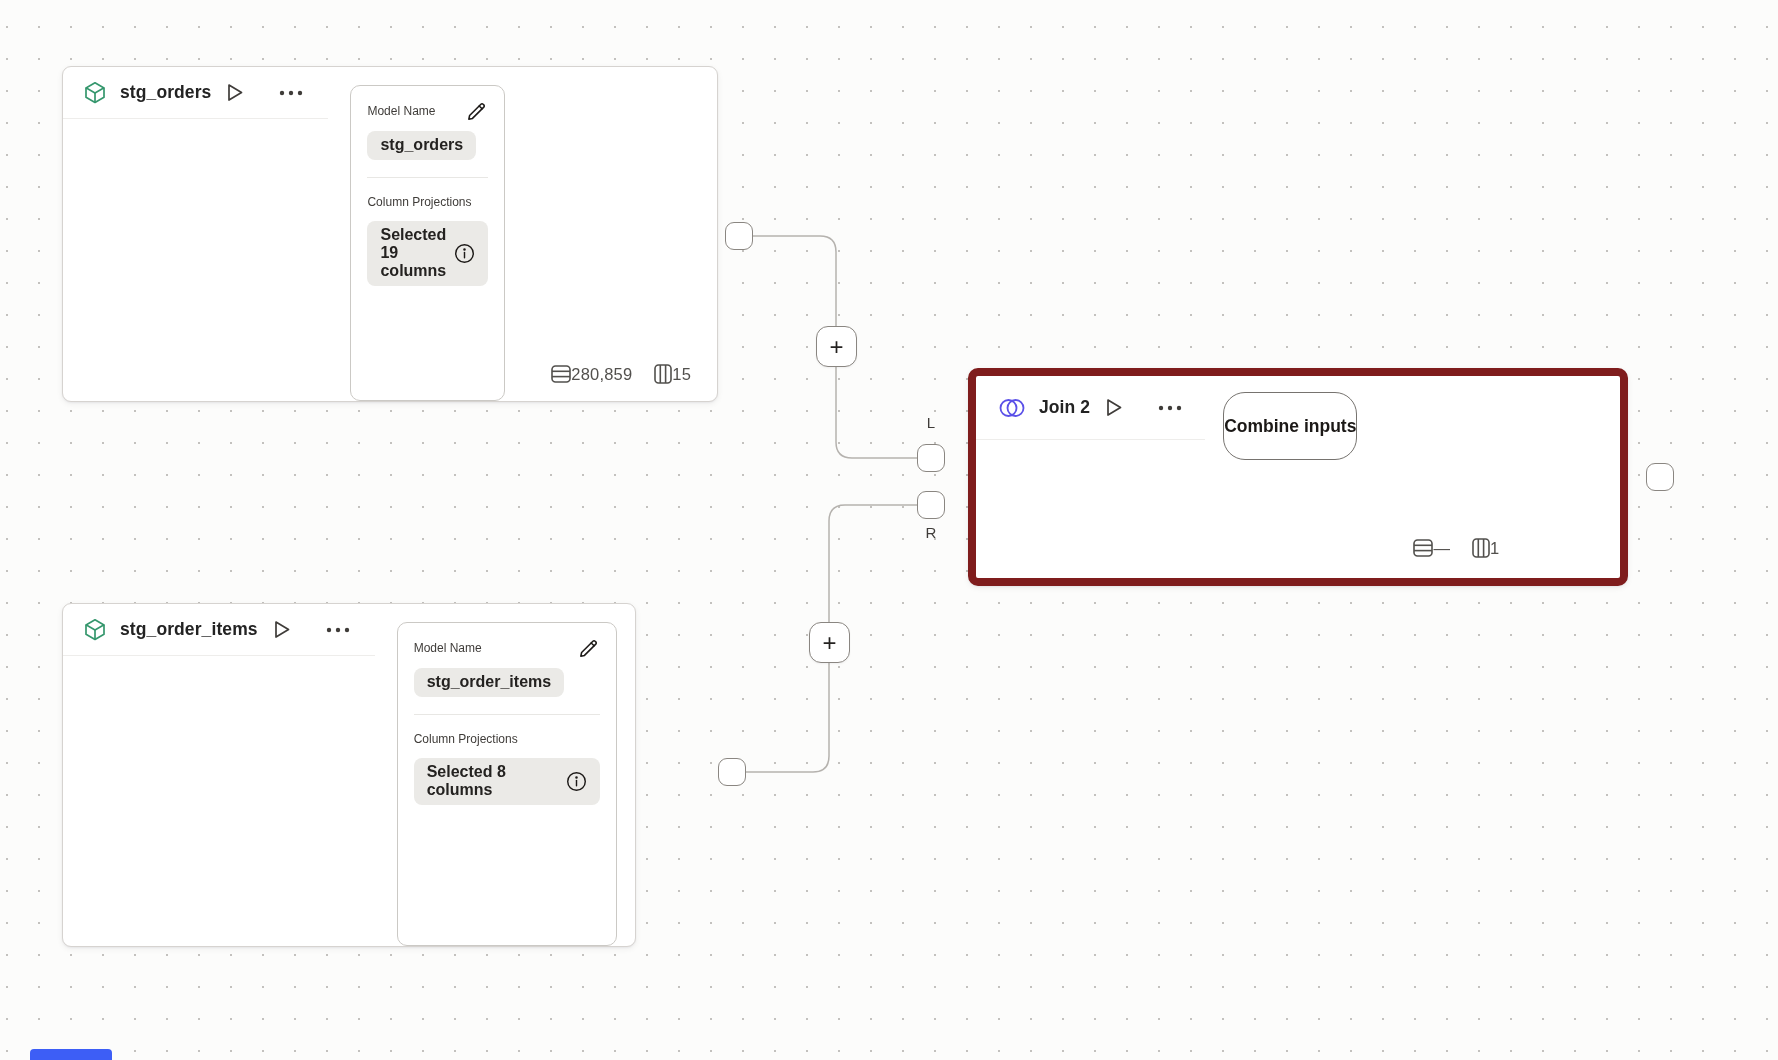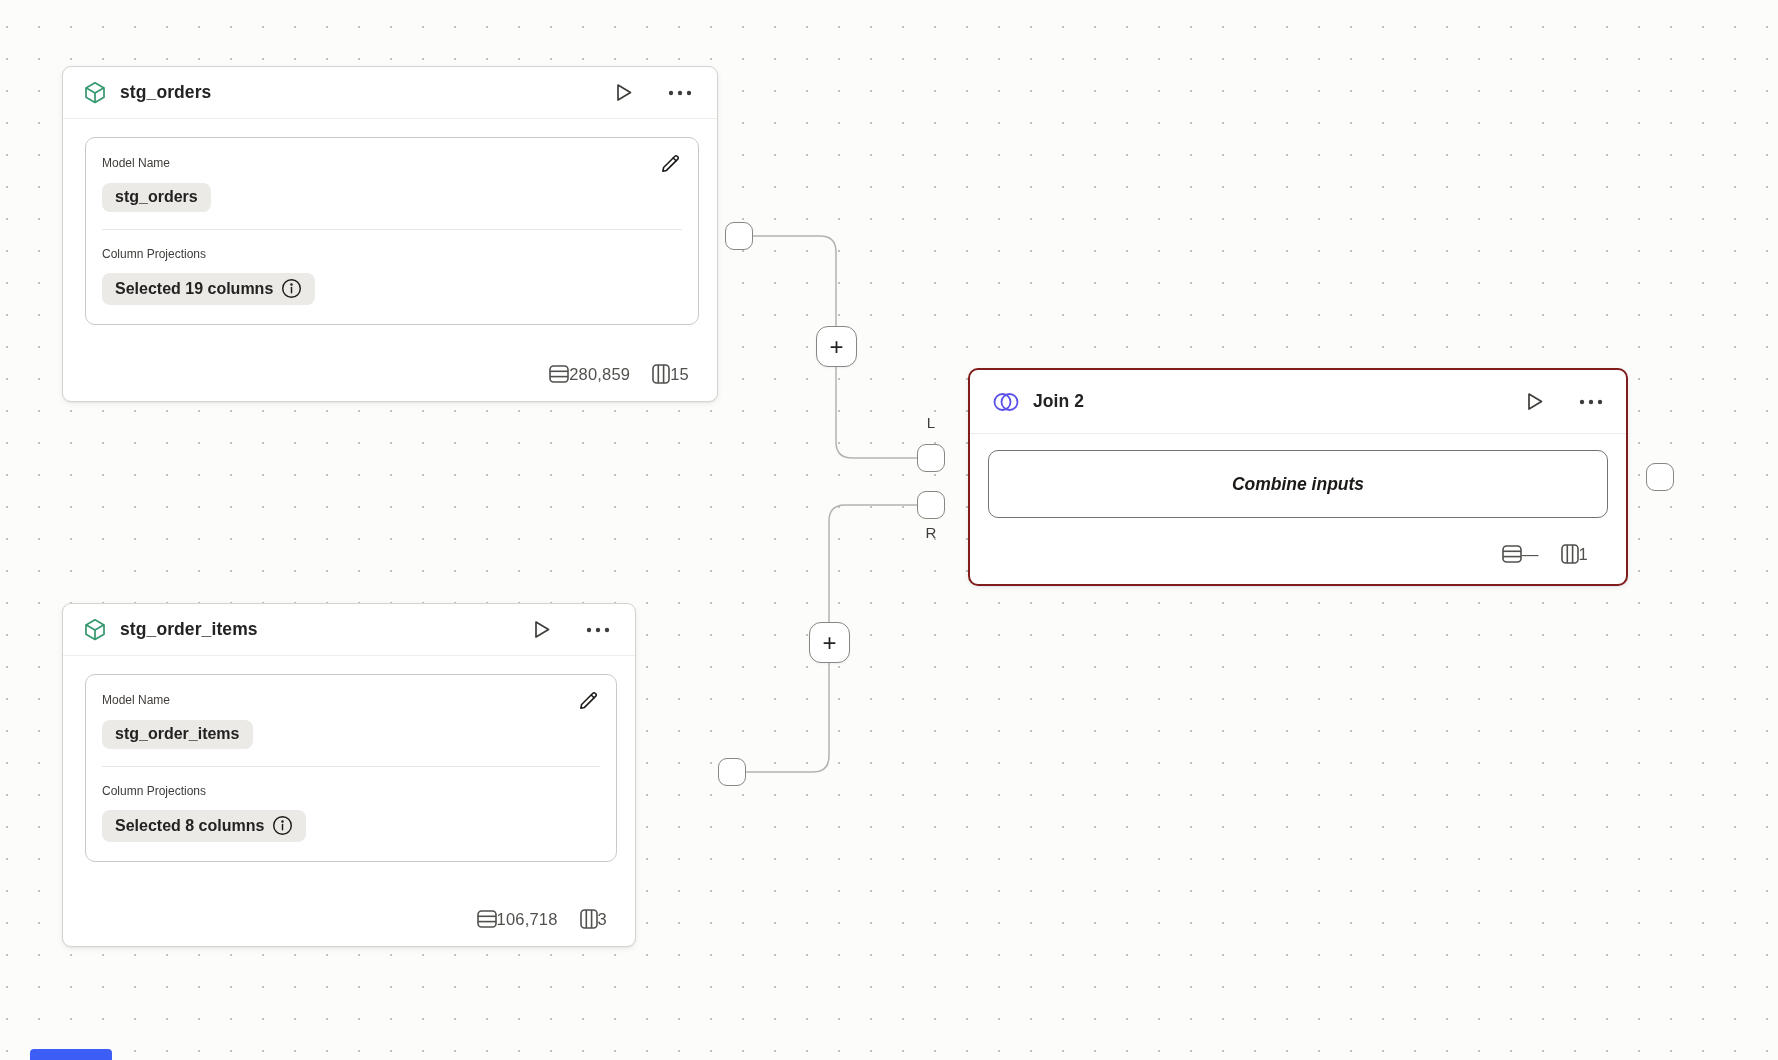--- a/index.html
+++ b/index.html
@@ -17,27 +17,27 @@
   }
   .edges { position: absolute; inset: 0; z-index: 1; pointer-events: none; }
 
   
   .node {
     position: absolute; z-index: 2;
     background: #ffffff;
     border: 1px solid #d6d3d0;
     border-radius: 9px;
     box-shadow: 0 1px 2px rgba(16,24,40,.05), 0 2px 6px rgba(16,24,40,.06);
-    display: flex; flex-direction: column;
+    display: flex; flex-direction: row;
   }
   .node-stg-orders      { left: 62px;  top: 66px;  width: 656px; height: 336px; }
   .node-stg-order-items { left: 62px;  top: 603px; width: 574px; height: 344px; }
   .node-join {
     left: 968px; top: 368px; width: 660px; height: 218px;
-    border: 2px solid #7f1d1d; border-radius: 10px;
+    border: 8px solid #7f1d1d; border-radius: 10px;
   }
   .node-header {
     height: 52px; flex: none;
     display: flex; align-items: center; gap: 13px;
     padding: 0 24px 0 20px;
     border-bottom: 1px solid #eeedeb;
   }
   .node-join .node-header { height: 64px; padding: 0 22px; }
   .node-title {
     font-size: 17.5px; font-weight: 700; color: #232323; letter-spacing: .1px;
@@ -75,25 +75,24 @@
   .node-join .node-footer { padding: 0 38px 20px; }
   .stat { display: flex; align-items: center; }
   .stat-value { font-size: 16.5px; font-weight: 500; color: #52504d; letter-spacing: .2px; }
 
   
   .join-body { padding: 16px 18px 0; flex: none; }
   .combine-btn {
     width: 100%; height: 68px;
     background: #fff;
     border: 1.5px solid #76736f;
-    border-radius: 10px;
+    border-radius: 22px;
     display: flex; align-items: center; justify-content: center;
     font-size: 17.5px; font-weight: 700; color: #1c1917;
     cursor: pointer;
-    font-style: italic;
   }
 
   
   .port {
     position: absolute; z-index: 3;
     width: 28px; height: 28px;
     background: #fff;
     border: 1.6px solid #8a8681;
     border-radius: 9px;
   }
@@ -255,42 +254,20 @@
       <span>Selected 8 columns</span>
       <span>
         <svg width="21" height="21" viewBox="0 0 22 22" fill="none" stroke="#1c1917" stroke-width="1.5">
           <circle cx="11" cy="11" r="9.2"></circle>
           <line x1="11" y1="10" x2="11" y2="15.5" stroke-linecap="round"></line>
           <circle cx="11" cy="6.8" r="0.6" fill="#1c1917"></circle>
         </svg>
       </span>
     </span>
   </div>
-  <div class="node-footer">
-    <span class="stat">
-      <span>
-        <svg width="20" height="18" viewBox="0 0 20 18" fill="none" stroke="#52504d" stroke-width="1.6">
-          <rect x="1" y="1" width="18" height="16" rx="3.5"></rect>
-          <line x1="1" y1="6.3" x2="19" y2="6.3"></line>
-          <line x1="1" y1="11.6" x2="19" y2="11.6"></line>
-        </svg>
-      </span>
-      <span class="stat-value">106,718</span>
-    </span>
-    <span class="stat">
-      <span>
-        <svg width="18" height="20" viewBox="0 0 18 20" fill="none" stroke="#52504d" stroke-width="1.6">
-          <rect x="1" y="1" width="16" height="18" rx="3.5"></rect>
-          <line x1="6.3" y1="1" x2="6.3" y2="19"></line>
-          <line x1="11.6" y1="1" x2="11.6" y2="19"></line>
-        </svg>
-      </span>
-      <span class="stat-value">3</span>
-    </span>
-  </div>
 </div>
 
 <div class="node node-join">
   <div class="node-header">
     <span>
       <svg width="28" height="24" viewBox="0 0 28 24" fill="none" stroke="#5b51e8" stroke-width="1.8">
         <circle cx="10.5" cy="12" r="8"></circle>
         <circle cx="17.5" cy="12" r="8"></circle>
       </svg>
     </span>

